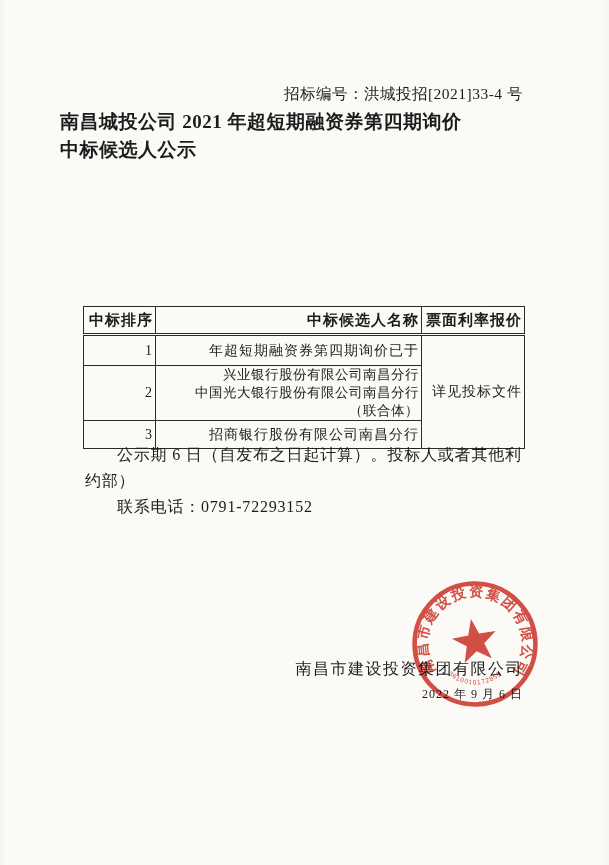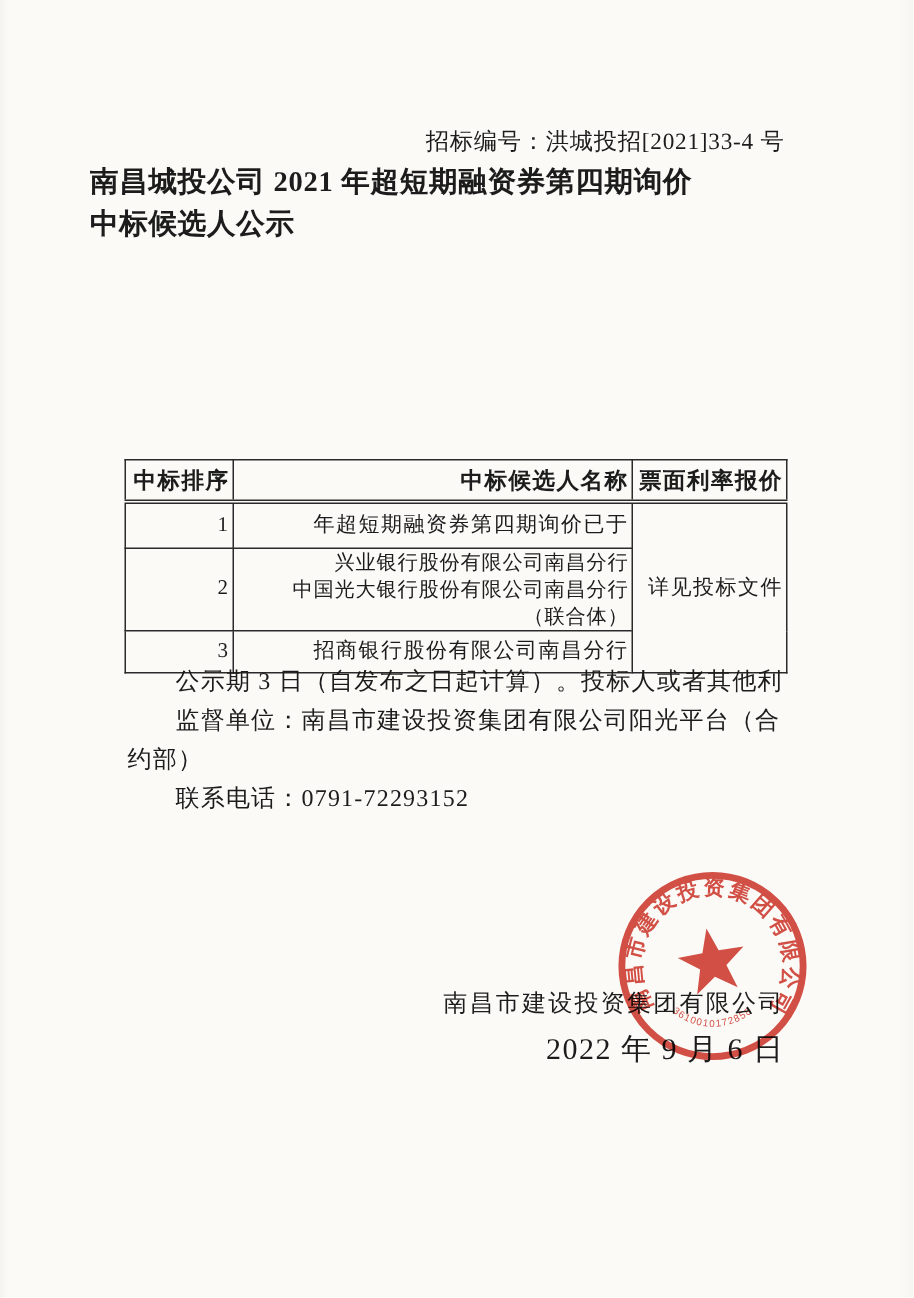--- a/index.html
+++ b/index.html
@@ -92,21 +92,21 @@
     font-size: 16px;
     letter-spacing: 1.5px;
     padding-right: 4px;
   }
   .signature-date {
     position: absolute;
     top: 686px;
     left: 85px;
     width: 438px;
     text-align: right;
-    font-size: 20px;
+    font-size: 12px;
     letter-spacing: 1px;
     padding-right: 22px;
   }
   .seal {
     position: absolute;
     left: 409px;
     top: 578px;
     width: 132px;
     height: 132px;
     mix-blend-mode: multiply;
@@ -168,22 +168,21 @@
     <tr class="row-3">
       <td>3</td>
       <td class="name-cell">
         <div>招商银行股份有限公司南昌分行</div>
       </td>
     </tr>
   </tbody>
     </table>
 
   <div class="para notes">
-    <div class="indent">公示期 3 日（自发布之日起计算）。投标人或者其他利</div>
-    <div class="indent">监督单位：南昌市建设投资集团有限公司阳光平台（合</div>
+    <div class="indent">公示期 6 日（自发布之日起计算）。投标人或者其他利</div>
     <div>约部）</div>
     <div class="indent">联系电话：0791-72293152</div>
   </div>
 
   <div class="signature-company">南昌市建设投资集团有限公司</div>
   <div class="signature-date">2022 年 9 月 6 日</div>
 
   <div class="seal">
     <svg viewBox="0 0 130 130" xmlns="http://www.w3.org/2000/svg">
       <defs>

